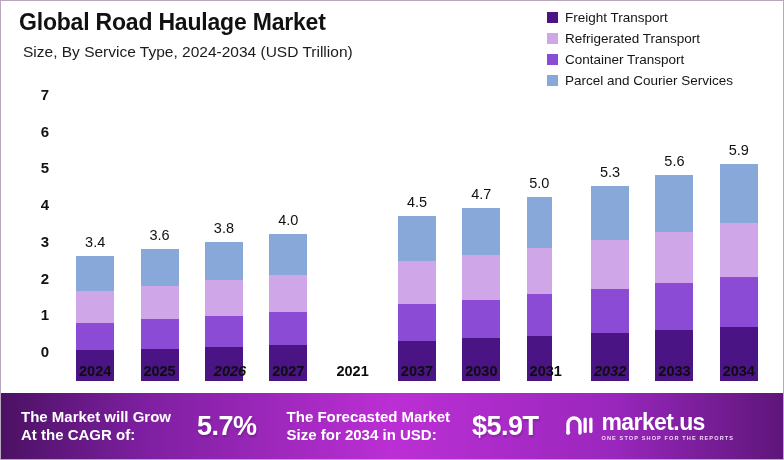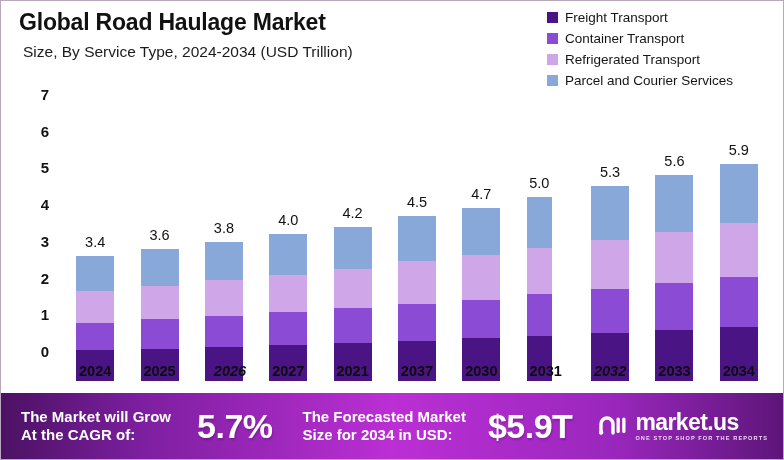--- a/index.html
+++ b/index.html
@@ -137,21 +137,21 @@
     color: #ffffff;
     overflow: hidden;
   }
   .f-text {
     font-size: 15px;
     font-weight: bold;
     line-height: 1.22;
     white-space: nowrap;
   }
   .f-big {
-    font-size: 34px;
+    font-size: 27px;
     font-weight: bold;
     letter-spacing: -0.5px;
     white-space: nowrap;
     text-shadow: 1px 2px 2px rgba(0,0,0,0.18);
   }
   #f-cagr-text { margin-left: 20px; }
   #f-cagr-value { margin-left: 26px; }
   #f-size-text { margin-left: 30px; }
   #f-size-value { margin-left: 22px; }
   #logo {
@@ -183,26 +183,26 @@
 
   <div id="title">Global Road Haulage Market</div>
   <div id="subtitle">Size, By Service Type, 2024-2034 (USD Trillion)</div>
 
   <div id="legend">
       <div class="legend-item">
         <span class="legend-swatch" style="background: rgb(74, 20, 133);"></span>
         <span class="legend-label">Freight Transport</span>
       </div>
       <div class="legend-item">
+        <span class="legend-swatch" style="background: rgb(207, 166, 232);"></span>
+        <span class="legend-label">Refrigerated Transport</span>
+      </div>
+      <div class="legend-item">
         <span class="legend-swatch" style="background: rgb(139, 75, 212);"></span>
         <span class="legend-label">Container Transport</span>
-      </div>
-      <div class="legend-item">
-        <span class="legend-swatch" style="background: rgb(207, 166, 232);"></span>
-        <span class="legend-label">Refrigerated Transport</span>
       </div>
       <div class="legend-item">
         <span class="legend-swatch" style="background: rgb(137, 168, 218);"></span>
         <span class="legend-label">Parcel and Courier Services</span>
       </div>
     </div>
 
   <div id="plot">
     <div id="yticks">
         <div class="ytick" style="left: 14px; top: 13px;">7</div>
@@ -243,29 +243,20 @@
           <div class="bar-total" style="bottom: 145.514px;">3.8</div>
         </div>
         <div class="bar-col" style="left: 206.273px; width: 38px; height: 270px;">
           <div class="bar-stack">
             <div class="seg" title="Freight Transport: 0.98" style="height: 35.98px; background: rgb(74, 20, 133);"></div>
             <div class="seg" title="Container Transport: 0.89" style="height: 32.6757px; background: rgb(139, 75, 212);"></div>
             <div class="seg" title="Refrigerated Transport: 1.02" style="height: 37.4486px; background: rgb(207, 166, 232);"></div>
             <div class="seg" title="Parcel and Courier Services: 1.11" style="height: 40.7529px; background: rgb(137, 168, 218);"></div>
           </div>
           <div class="bar-total" style="bottom: 152.857px;">4.0</div>
-        </div>
-        <div class="bar-col" style="left: 270.636px; width: 38px; height: 270px;">
-          <div class="bar-stack">
-            <div class="seg" title="Freight Transport: 1.04" style="height: 38.1829px; background: rgb(74, 20, 133);"></div>
-            <div class="seg" title="Container Transport: 0.94" style="height: 34.5114px; background: rgb(139, 75, 212);"></div>
-            <div class="seg" title="Refrigerated Transport: 1.07" style="height: 39.2843px; background: rgb(207, 166, 232);"></div>
-            <div class="seg" title="Parcel and Courier Services: 1.15" style="height: 42.2214px; background: rgb(137, 168, 218);"></div>
-          </div>
-          <div class="bar-total" style="bottom: 160.2px;">4.2</div>
         </div>
         <div class="bar-col" style="left: 335px; width: 38px; height: 270px;">
           <div class="bar-stack">
             <div class="seg" title="Freight Transport: 1.1" style="height: 40.3857px; background: rgb(74, 20, 133);"></div>
             <div class="seg" title="Container Transport: 1.01" style="height: 37.0814px; background: rgb(139, 75, 212);"></div>
             <div class="seg" title="Refrigerated Transport: 1.15" style="height: 42.2214px; background: rgb(207, 166, 232);"></div>
             <div class="seg" title="Parcel and Courier Services: 1.24" style="height: 45.5257px; background: rgb(137, 168, 218);"></div>
           </div>
           <div class="bar-total" style="bottom: 171.214px;">4.5</div>
         </div>

